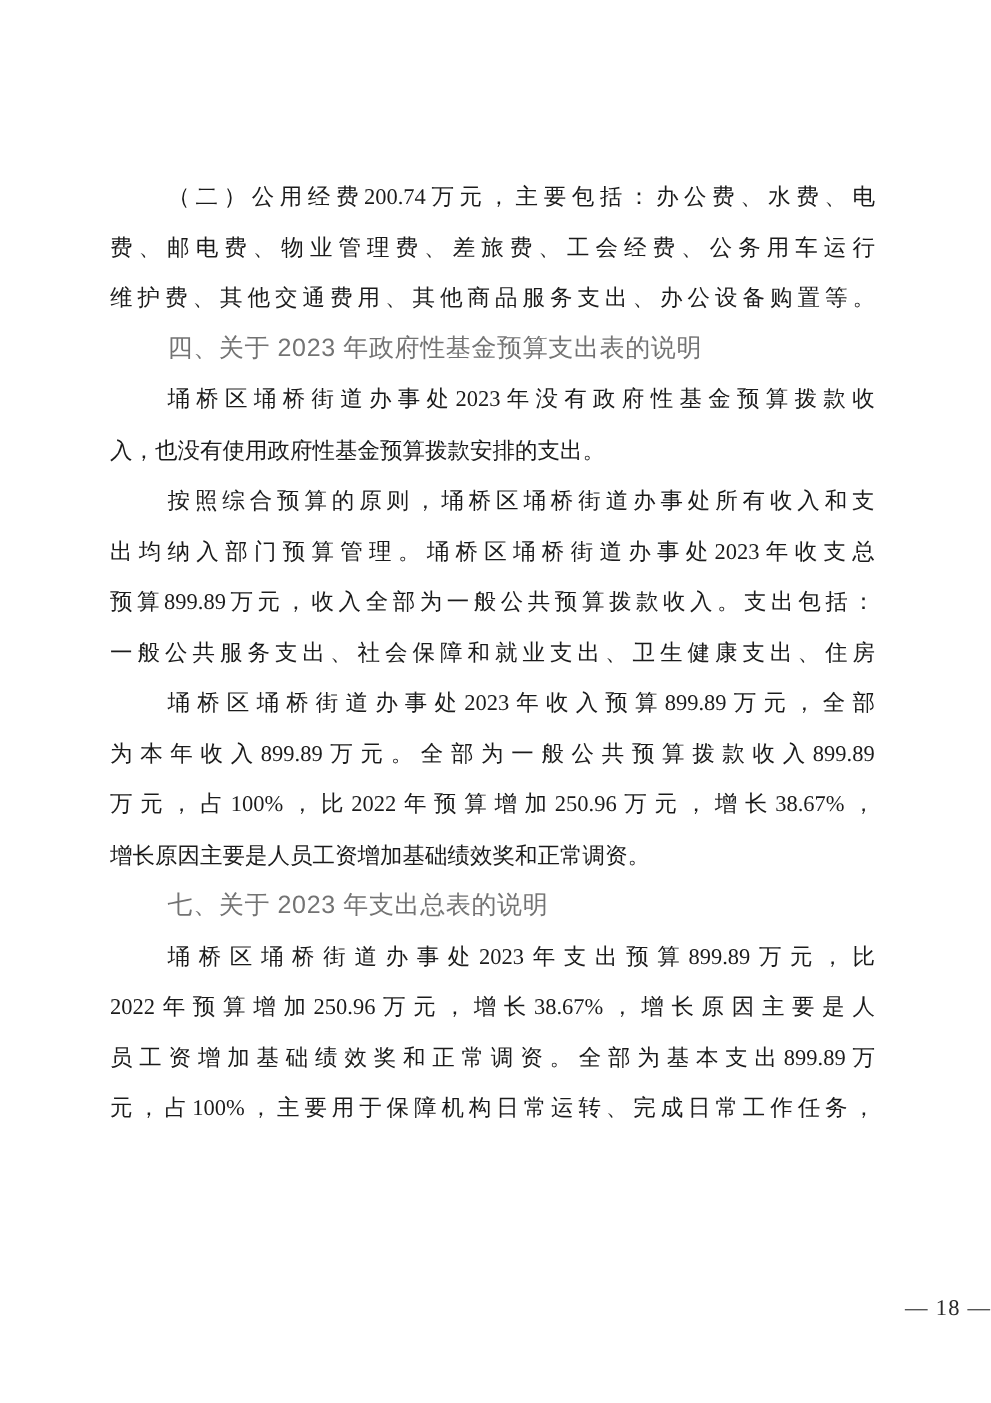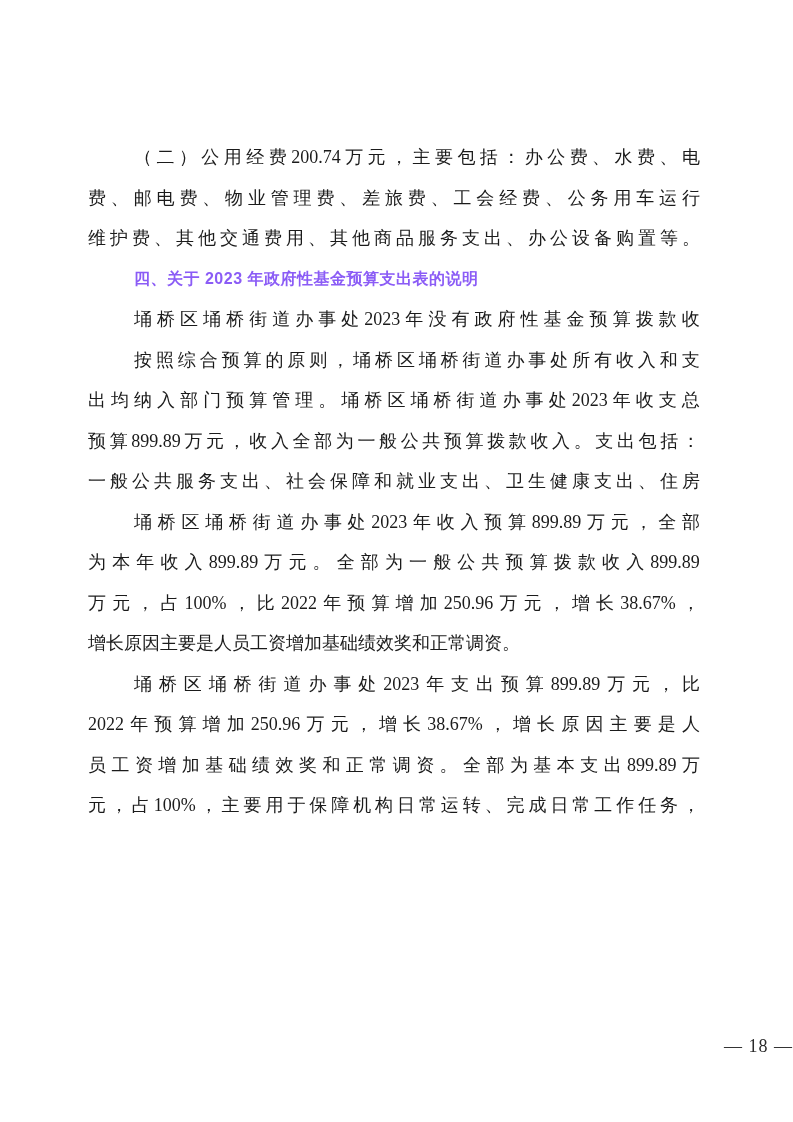--- a/index.html
+++ b/index.html
@@ -34,23 +34,23 @@
     justify-content: space-between;
     align-items: baseline;
     white-space: normal;
   }
   .line.indent {
     padding-left: 46px;
     box-sizing: border-box;
   }
   .block.heading .line {
     font-family: "Liberation Sans", "DejaVu Sans", sans-serif;
-    font-weight: 700;
-    font-size: 16px;
-    color: #8b5cf6;
+    font-weight: 400;
+    font-size: 20px;
+    color: #737373;
     letter-spacing: 0.5px;
   }
   .page-footer {
     position: absolute;
     left: 0;
     right: 0;
     top: 1036px;
     text-align: right;
     font-size: 18px;
     color: #2a2a2a;
@@ -173,20 +173,21 @@
           <span>府</span>
           <span>性</span>
           <span>基</span>
           <span>金</span>
           <span>预</span>
           <span>算</span>
           <span>拨</span>
           <span>款</span>
           <span>收</span>
         </div>
+        <div class="line">入，也没有使用政府性基金预算拨款安排的支出。</div>
       </div>
       <div class="block paragraph">
         <div class="line justify indent">
           <span>按</span>
           <span>照</span>
           <span>综</span>
           <span>合</span>
           <span>预</span>
           <span>算</span>
           <span>的</span>
@@ -365,20 +366,23 @@
           <span>250.96</span>
           <span>万</span>
           <span>元</span>
           <span>，</span>
           <span>增</span>
           <span>长</span>
           <span>38.67%</span>
           <span>，</span>
         </div>
         <div class="line">增长原因主要是人员工资增加基础绩效奖和正常调资。</div>
+      </div>
+      <div class="block heading">
+        <div class="line indent">七、关于 2023 年支出总表的说明</div>
       </div>
       <div class="block paragraph">
         <div class="line justify indent">
           <span>埇</span>
           <span>桥</span>
           <span>区</span>
           <span>埇</span>
           <span>桥</span>
           <span>街</span>
           <span>道</span>

